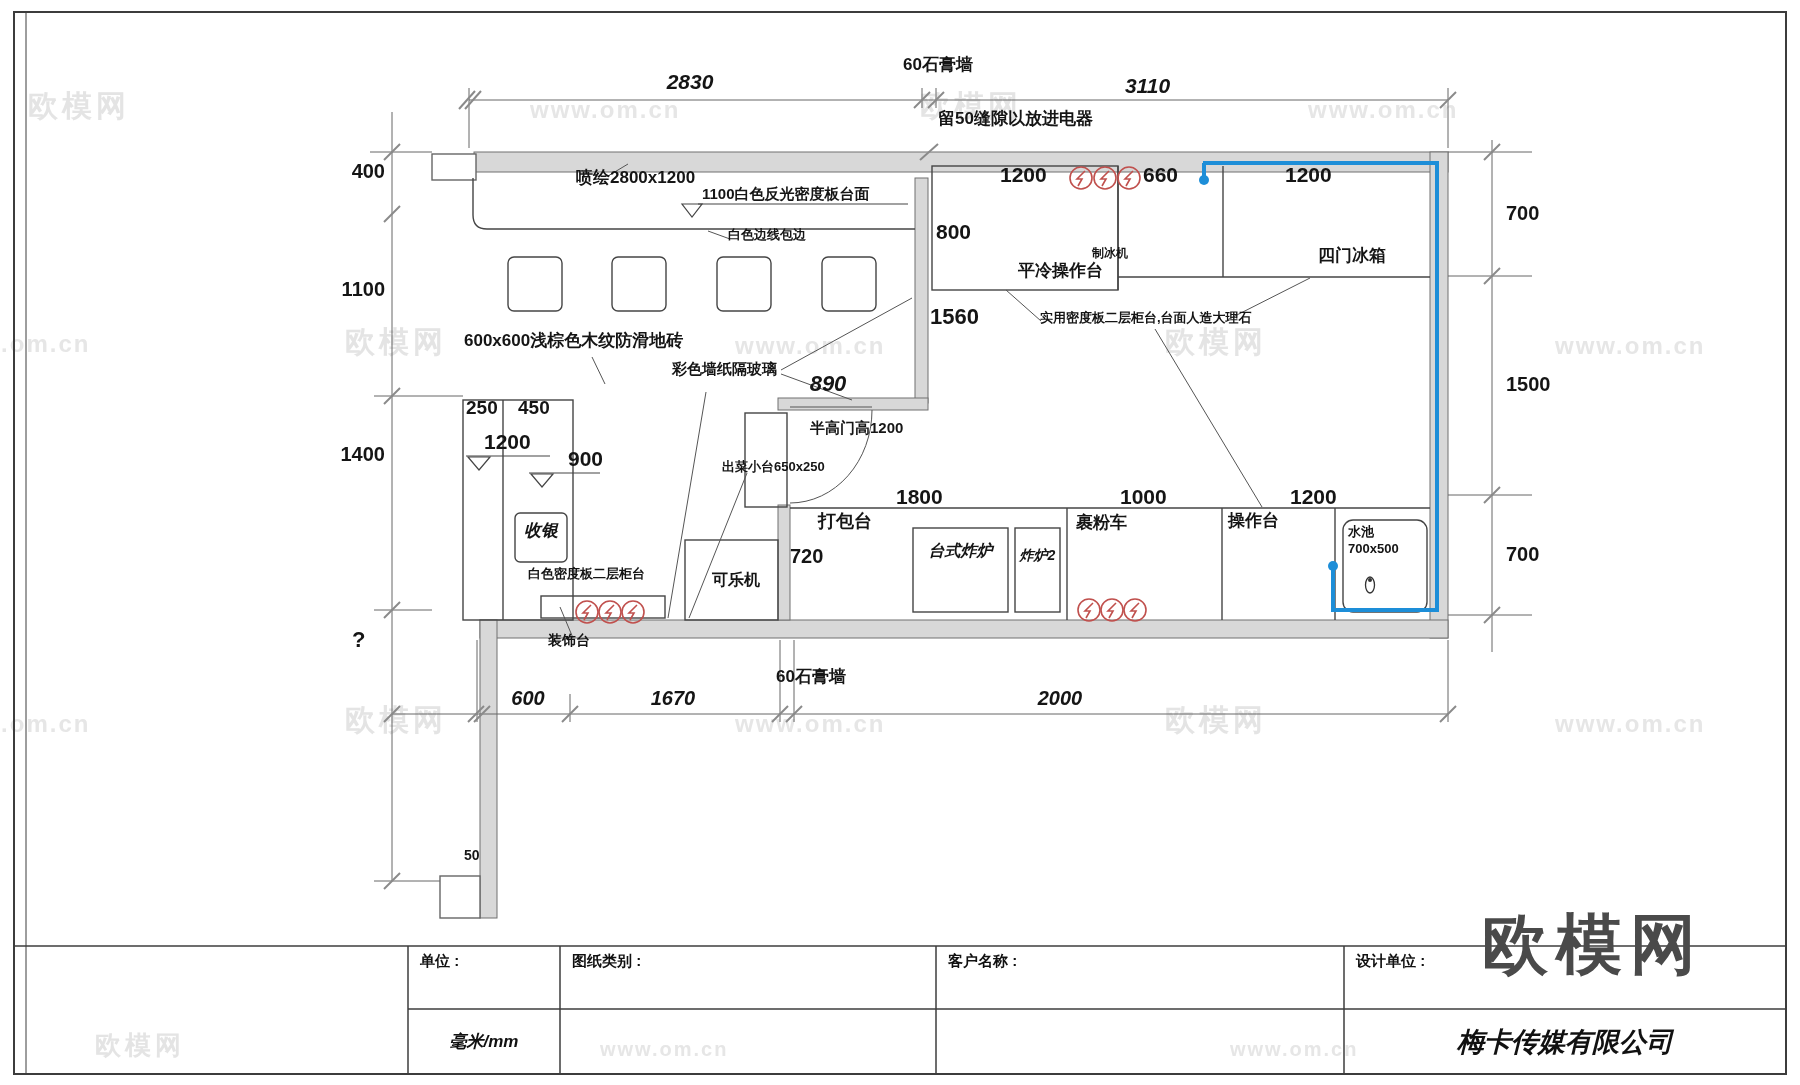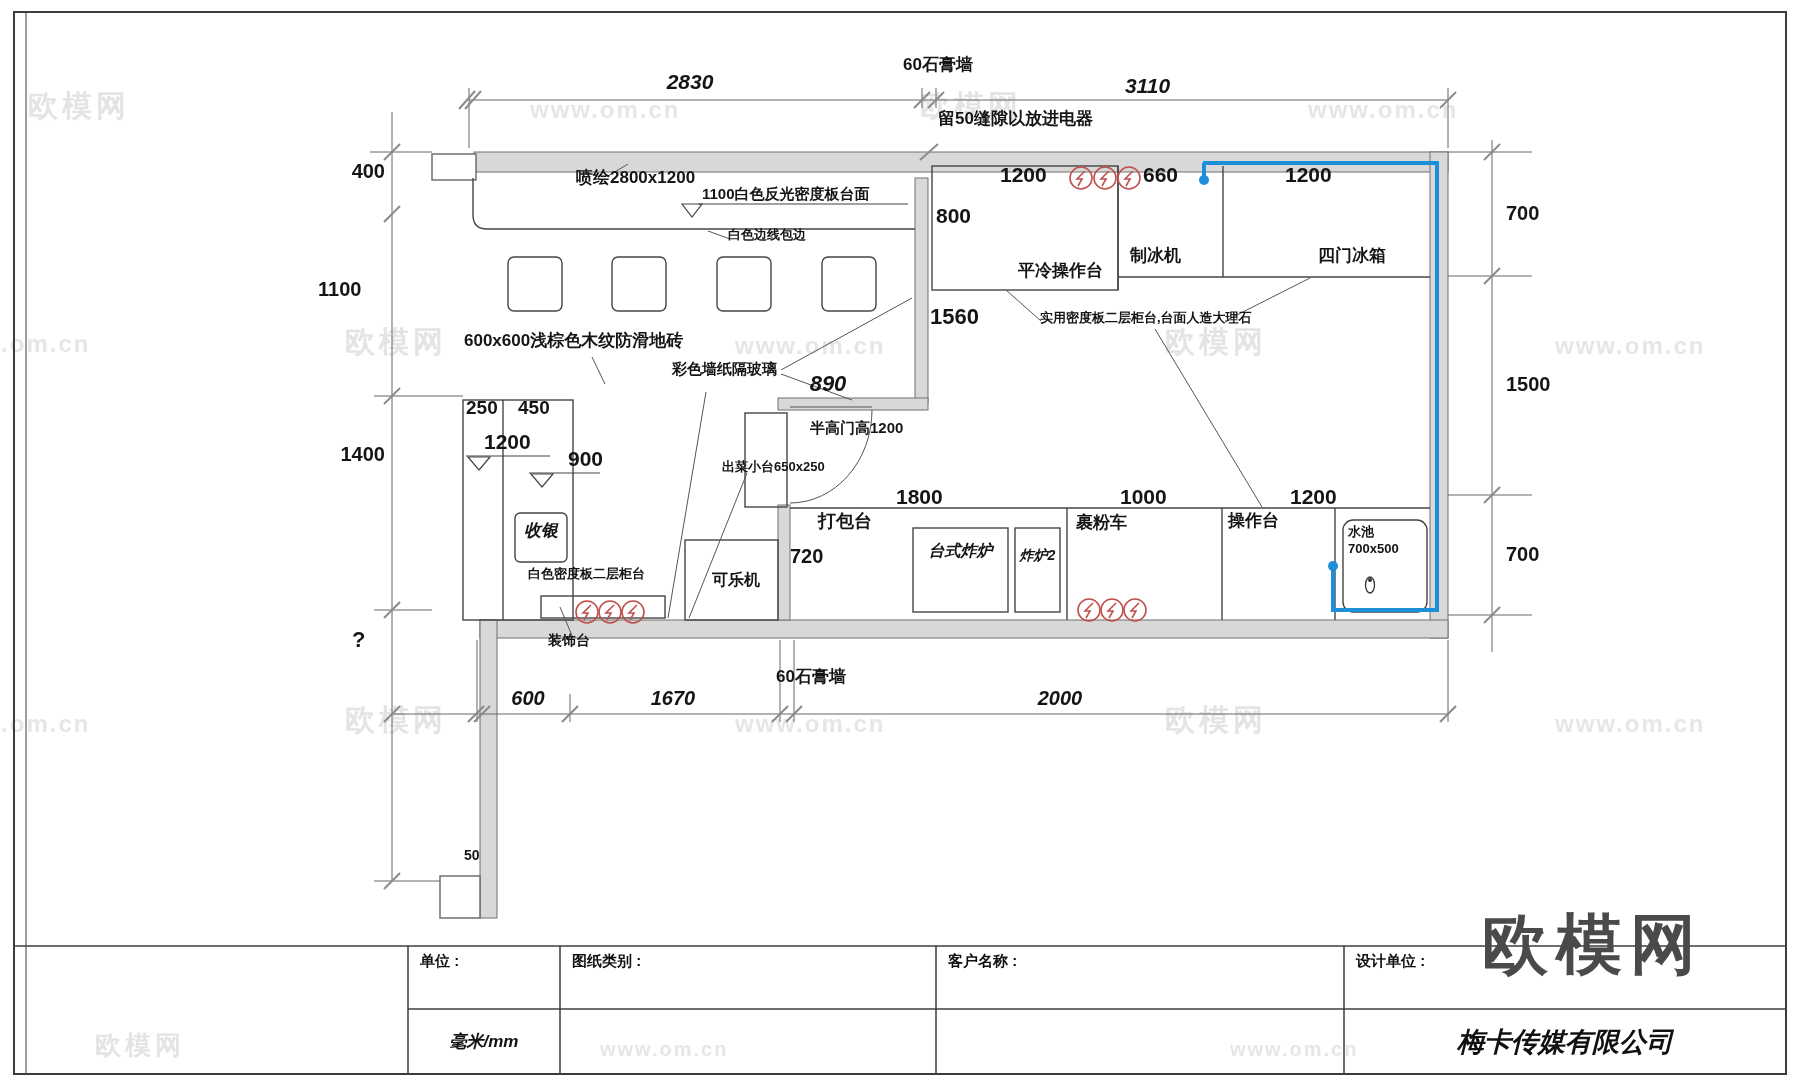--- a/index.html
+++ b/index.html
@@ -220,35 +220,35 @@
       <circle cx="1370" cy="580" r="2" fill="#333"></circle>
     </g>
   </svg>
 
   <div class="lb ctr" style="left:645px;top:70px;width:90px;font-size:21px">2830</div>
   <div class="lb" style="left:903px;top:56px;font-size:17px">60石膏墙</div>
   <div class="lb ctr" style="left:1105px;top:74px;width:85px;font-size:21px">3110</div>
   <div class="lb" style="left:938px;top:110px;font-size:17px">留50缝隙以放进电器</div>
 
   <div class="lb" style="left:333px;top:160px;width:52px;text-align:right;font-size:20px">400</div>
-  <div class="lb" style="left:318px;top:278px;width:67px;text-align:left;font-size:20px">1100</div>
+  <div class="lb" style="left:318px;top:278px;width:67px;text-align:right;font-size:20px">1100</div>
   <div class="lb" style="left:318px;top:443px;width:67px;text-align:right;font-size:20px">1400</div>
   <div class="lb" style="left:352px;top:628px;font-size:22px">?</div>
 
   <div class="lb" style="left:1506px;top:202px;font-size:20px">700</div>
   <div class="lb" style="left:1506px;top:373px;font-size:20px">1500</div>
   <div class="lb" style="left:1506px;top:543px;font-size:20px">700</div>
 
   <div class="lb ctr" style="left:495px;top:687px;width:66px;font-size:20px">600</div>
   <div class="lb ctr" style="left:638px;top:687px;width:70px;font-size:20px">1670</div>
   <div class="lb" style="left:776px;top:668px;font-size:17px">60石膏墙</div>
   <div class="lb ctr" style="left:1015px;top:687px;width:90px;font-size:20px">2000</div>
   <div class="lb" style="left:464px;top:848px;font-size:14px">50</div>
 
-  <div class="lb" style="left:936px;top:204px;font-size:21px">800</div>
+  <div class="lb" style="left:936px;top:220px;font-size:21px">800</div>
   <div class="lb" style="left:930px;top:305px;font-size:22px">1560</div>
   <div class="lb ctr" style="left:798px;top:372px;width:60px;font-size:22px">890</div>
   <div class="lb" style="left:790px;top:545px;font-size:20px">720</div>
 
   <div class="lb" style="left:466px;top:398px;font-size:19px">250</div>
   <div class="lb" style="left:518px;top:398px;font-size:19px">450</div>
   <div class="lb" style="left:484px;top:430px;font-size:21px">1200</div>
   <div class="lb" style="left:568px;top:447px;font-size:21px">900</div>
 
   <div class="lb" style="left:896px;top:485px;font-size:21px">1800</div>
@@ -260,21 +260,21 @@
   <div class="lb" style="left:1285px;top:163px;font-size:21px">1200</div>
 
   <div class="lb" style="left:576px;top:169px;font-size:17px">喷绘2800x1200</div>
   <div class="lb" style="left:702px;top:186px;font-size:15px">1100白色反光密度板台面</div>
   <div class="lb" style="left:728px;top:228px;font-size:13px">白色边线包边</div>
   <div class="lb" style="left:464px;top:332px;font-size:17px">600x600浅棕色木纹防滑地砖</div>
   <div class="lb" style="left:672px;top:361px;font-size:15px">彩色墙纸隔玻璃</div>
   <div class="lb" style="left:810px;top:420px;font-size:15px">半高门高1200</div>
   <div class="lb" style="left:722px;top:460px;font-size:13px">出菜小台650x250</div>
   <div class="lb" style="left:1018px;top:262px;font-size:17px">平冷操作台</div>
-  <div class="lb" style="left:1130px;top:247px;font-size:17px">制冰机</div>
+  <div class="lb" style="left:1092px;top:247px;font-size:12px">制冰机</div>
   <div class="lb" style="left:1318px;top:247px;font-size:17px">四门冰箱</div>
   <div class="lb" style="left:1040px;top:311px;font-size:13px">实用密度板二层柜台,台面人造大理石</div>
   <div class="lb ctr" style="left:515px;top:522px;width:52px;font-size:17px">收银</div>
   <div class="lb" style="left:528px;top:567px;font-size:13px">白色密度板二层柜台</div>
   <div class="lb" style="left:548px;top:633px;font-size:14px">装饰台</div>
   <div class="lb" style="left:712px;top:571px;font-size:16px">可乐机</div>
   <div class="lb" style="left:818px;top:512px;font-size:18px">打包台</div>
   <div class="lb ctr" style="left:913px;top:542px;width:95px;font-size:16px">台式炸炉</div>
   <div class="lb ctr" style="left:1013px;top:548px;width:49px;font-size:14px">炸炉2</div>
   <div class="lb" style="left:1076px;top:514px;font-size:17px">裹粉车</div>

